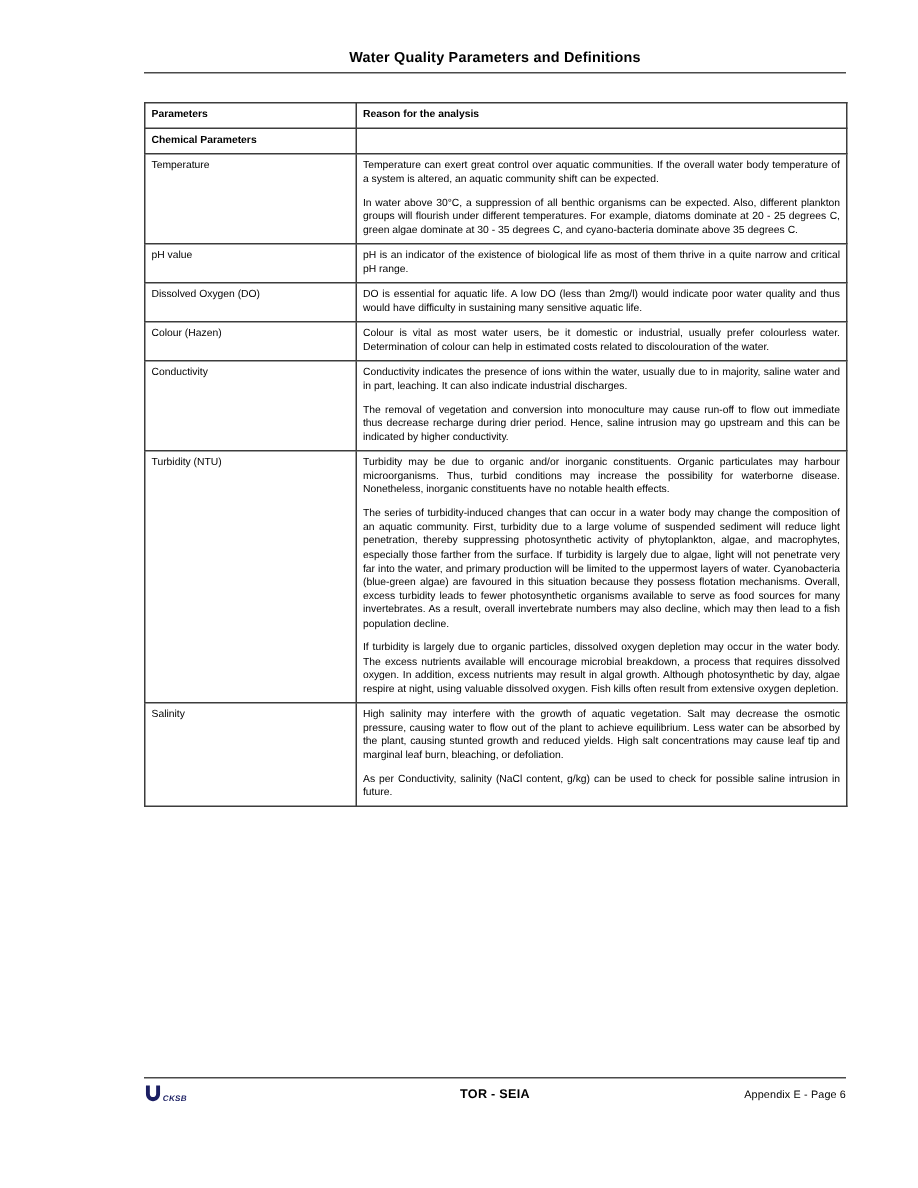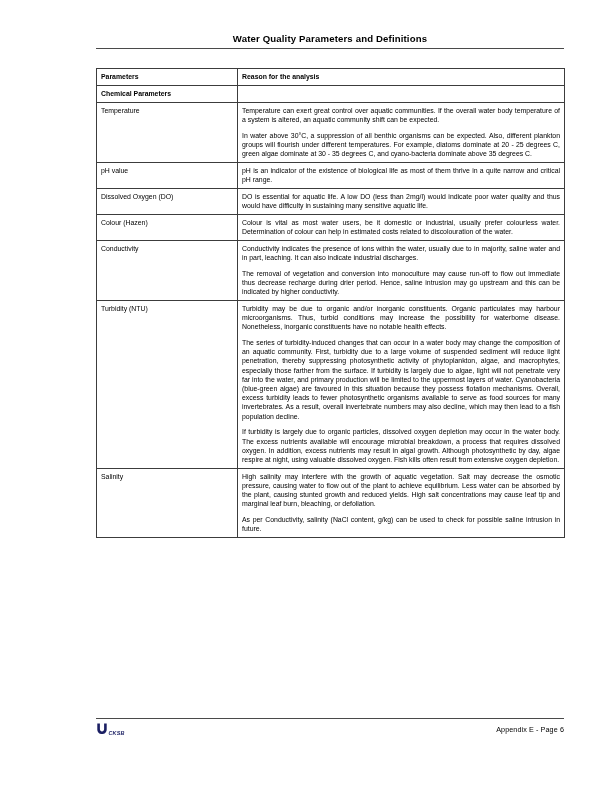--- a/index.html
+++ b/index.html
@@ -223,17 +223,18 @@
     <div class="footer-inner">
       <div class="footer-logo">
         <span class="logo-mark">
           <svg width="12" height="13" viewBox="0 0 12 13" xmlns="http://www.w3.org/2000/svg">
             <path d="M1.3 0.6 L3.9 0.6 L3.9 6.3 C3.9 7.5 4.8 8.4 6 8.4 C7.2 8.4 8.1 7.5 8.1 6.3 L8.1 0.6 L10.7 0.6 L10.7 6.4 C10.7 9.1 8.6 11.1 6 11.1 C3.4 11.1 1.3 9.1 1.3 6.4 Z" fill="#1b1f63"></path>
             <path d="M6 2.2 C6 2.2 7.5 4.4 7.5 5.6 C7.5 6.5 6.8 7.2 6 7.2 C5.2 7.2 4.5 6.5 4.5 5.6 C4.5 4.4 6 2.2 6 2.2 Z" fill="#ffffff"></path>
           </svg>
         </span>
         <span class="logo-text">CKSB</span>
       </div>
+      <div class="footer-center">TOR - SEIA</div>
       <div class="footer-right">Appendix E - Page 6</div>
     </div>
   </div>
 
 </div>
 
 </body></html>

